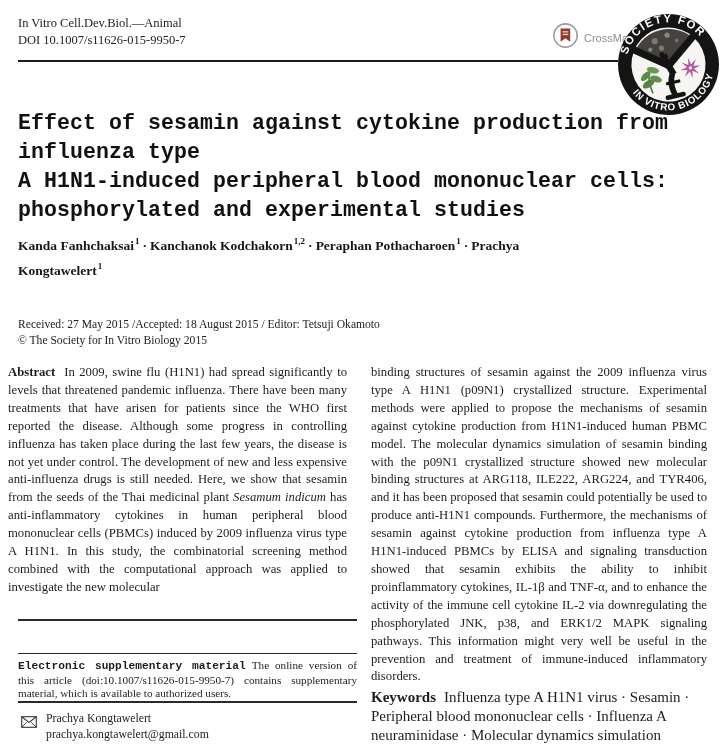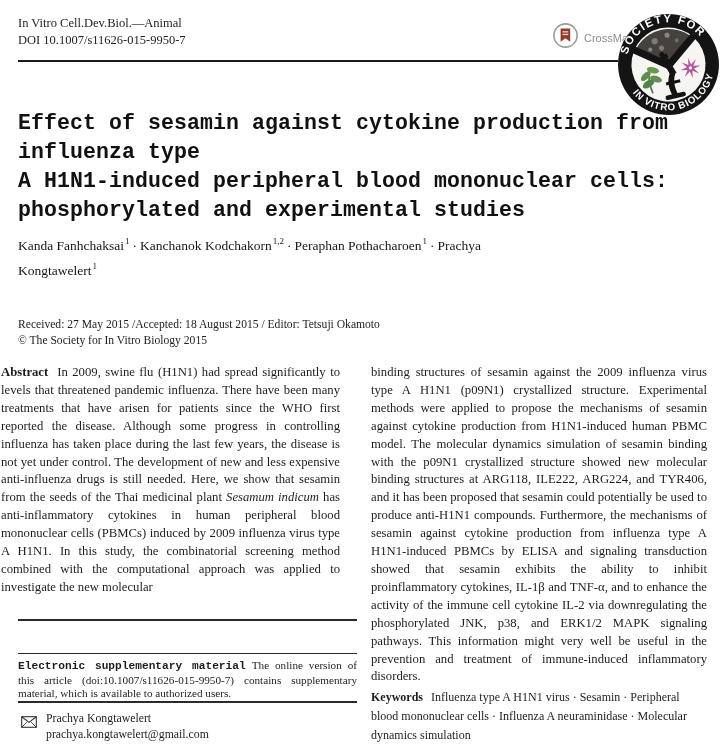--- a/index.html
+++ b/index.html
@@ -8,32 +8,32 @@
     position:relative;width:720px;height:751px;margin:0 auto;
     background:#ffffff;color:#1b1b1b;overflow:hidden;
     font-family:"Liberation Serif", serif;
   }
   .abs{position:absolute;}
   .journal-meta{font-size:12.5px;line-height:17px;color:#232323;}
   .header-rule{background:#1a1a1a;height:2px;}
   .crossmark{display:flex;align-items:center;gap:5px;}
   .crossmark-label{font-family:"Liberation Sans",sans-serif;font-size:11px;color:#8d8d8d;}
   .paper-title{font-size:21.5px;font-weight:bold;line-height:29px;letter-spacing:0.1px;color:#111;font-family:Liberation Mono, monospace;}
-  .authors{font-size:13.5px;font-weight:normal;line-height:21px;color:#161616;}
+  .authors{font-size:13.5px;font-weight:bold;line-height:21px;color:#161616;}
   .authors sup{font-size:9px;margin-left:1px;}
   .authors .sep{padding:0 3px;}
   .dates{font-size:11.6px;line-height:15px;color:#222;}
   .coltext{font-size:12.7px;line-height:17.9px;text-align:justify;color:#1d1d1d;}
   .coltext .lead{font-weight:bold;margin-right:9px;}
   .coltext .species{font-style:italic;}
   .fn{font-size:11.2px;line-height:13.6px;text-align:justify;color:#1d1d1d;}
   .fn-rule{background:#2a2a2a;height:1.5px;}
   .fn-rule.thin{height:1px;}
   .fn .lead{font-weight:bold;margin-right:6px;font-family:Liberation Mono, monospace;}
-  .keywords{font-size:12px;line-height:19px;color:#1d1d1d;}
+  .keywords{font-size:15px;line-height:19px;color:#1d1d1d;}
   .keywords .lead{font-weight:bold;margin-right:8px;}
   .corr{font-size:11.8px;line-height:15.5px;color:#1d1d1d;}
   .corr .email{display:block;}
 </style>
 </head>
 <body>
 
 <div class="page">
 
   <div class="abs journal-meta" style="left:18px;top:15px;">In Vitro Cell.Dev.Biol.—Animal</div>
@@ -107,21 +107,21 @@
     <div>Effect of sesamin against cytokine production from influenza type</div>
     <div>A H1N1-induced peripheral blood mononuclear cells:</div>
     <div>phosphorylated and experimental studies</div>
   </div>
 
   <div class="abs authors" style="left:18px;top:231px;width:540px;"><span>Kanda Fanhchaksai</span><sup>1</sup><span class="sep">·</span><span>Kanchanok Kodchakorn</span><sup>1,2</sup><span class="sep">·</span><span>Peraphan Pothacharoen</span><sup>1</sup><span class="sep">·</span><span>Prachya Kongtawelert</span><sup>1</sup></div>
 
   <div class="abs dates" style="left:18px;top:317px;">Received: 27 May 2015 /Accepted: 18 August 2015 / Editor: Tetsuji Okamoto</div>
   <div class="abs dates" style="left:18px;top:333px;text-align:center;">© The Society for In Vitro Biology 2015</div>
 
-  <div class="abs coltext" style="left:1px;top:364px;width:339px;max-height:248px;overflow:hidden;">
+  <div class="abs coltext" style="left:8px;top:364px;width:339px;max-height:248px;overflow:hidden;">
     <span class="lead">Abstract</span><span>In 2009, swine flu (H1N1) had spread significantly to levels that threatened pandemic influenza. There have been many treatments that have arisen for patients since the WHO first reported the disease. Although some progress in controlling influenza has taken place during the last few years, the disease is not yet under control. The development of new and less expensive anti-influenza drugs is still needed. Here, we show that sesamin from the seeds of the Thai medicinal plant </span><span class="species">Sesamum indicum</span><span> has anti-inflammatory cytokines in human peripheral blood mononuclear cells (PBMCs) induced by 2009 influenza virus type A H1N1. In this study, the combinatorial screening method combined with the computational approach was applied to investigate the new molecular</span>
   </div>
 
   <div class="abs coltext" style="left:371px;top:364px;width:336px;max-height:320px;overflow:hidden;">binding structures of sesamin against the 2009 influenza virus type A H1N1 (p09N1) crystallized structure. Experimental methods were applied to propose the mechanisms of sesamin against cytokine production from H1N1-induced human PBMC model. The molecular dynamics simulation of sesamin binding with the p09N1 crystallized structure showed new molecular binding structures at ARG118, ILE222, ARG224, and TYR406, and it has been proposed that sesamin could potentially be used to produce anti-H1N1 compounds. Furthermore, the mechanisms of sesamin against cytokine production from influenza type A H1N1-induced PBMCs by ELISA and signaling transduction showed that sesamin exhibits the ability to inhibit proinflammatory cytokines, IL-1β and TNF-α, and to enhance the activity of the immune cell cytokine IL-2 via downregulating the phosphorylated JNK, p38, and ERK1/2 MAPK signaling pathways. This information might very well be useful in the prevention and treatment of immune-induced inflammatory disorders.</div>
 
   <div class="abs keywords" style="left:371px;top:688px;width:336px;">
     <span class="lead">Keywords</span><span>Influenza type A H1N1 virus · Sesamin · Peripheral blood mononuclear cells · Influenza A neuraminidase · Molecular dynamics simulation</span>
   </div>
 
   <div class="abs fn-rule" style="left:18px;top:619px;width:339px;"></div>

